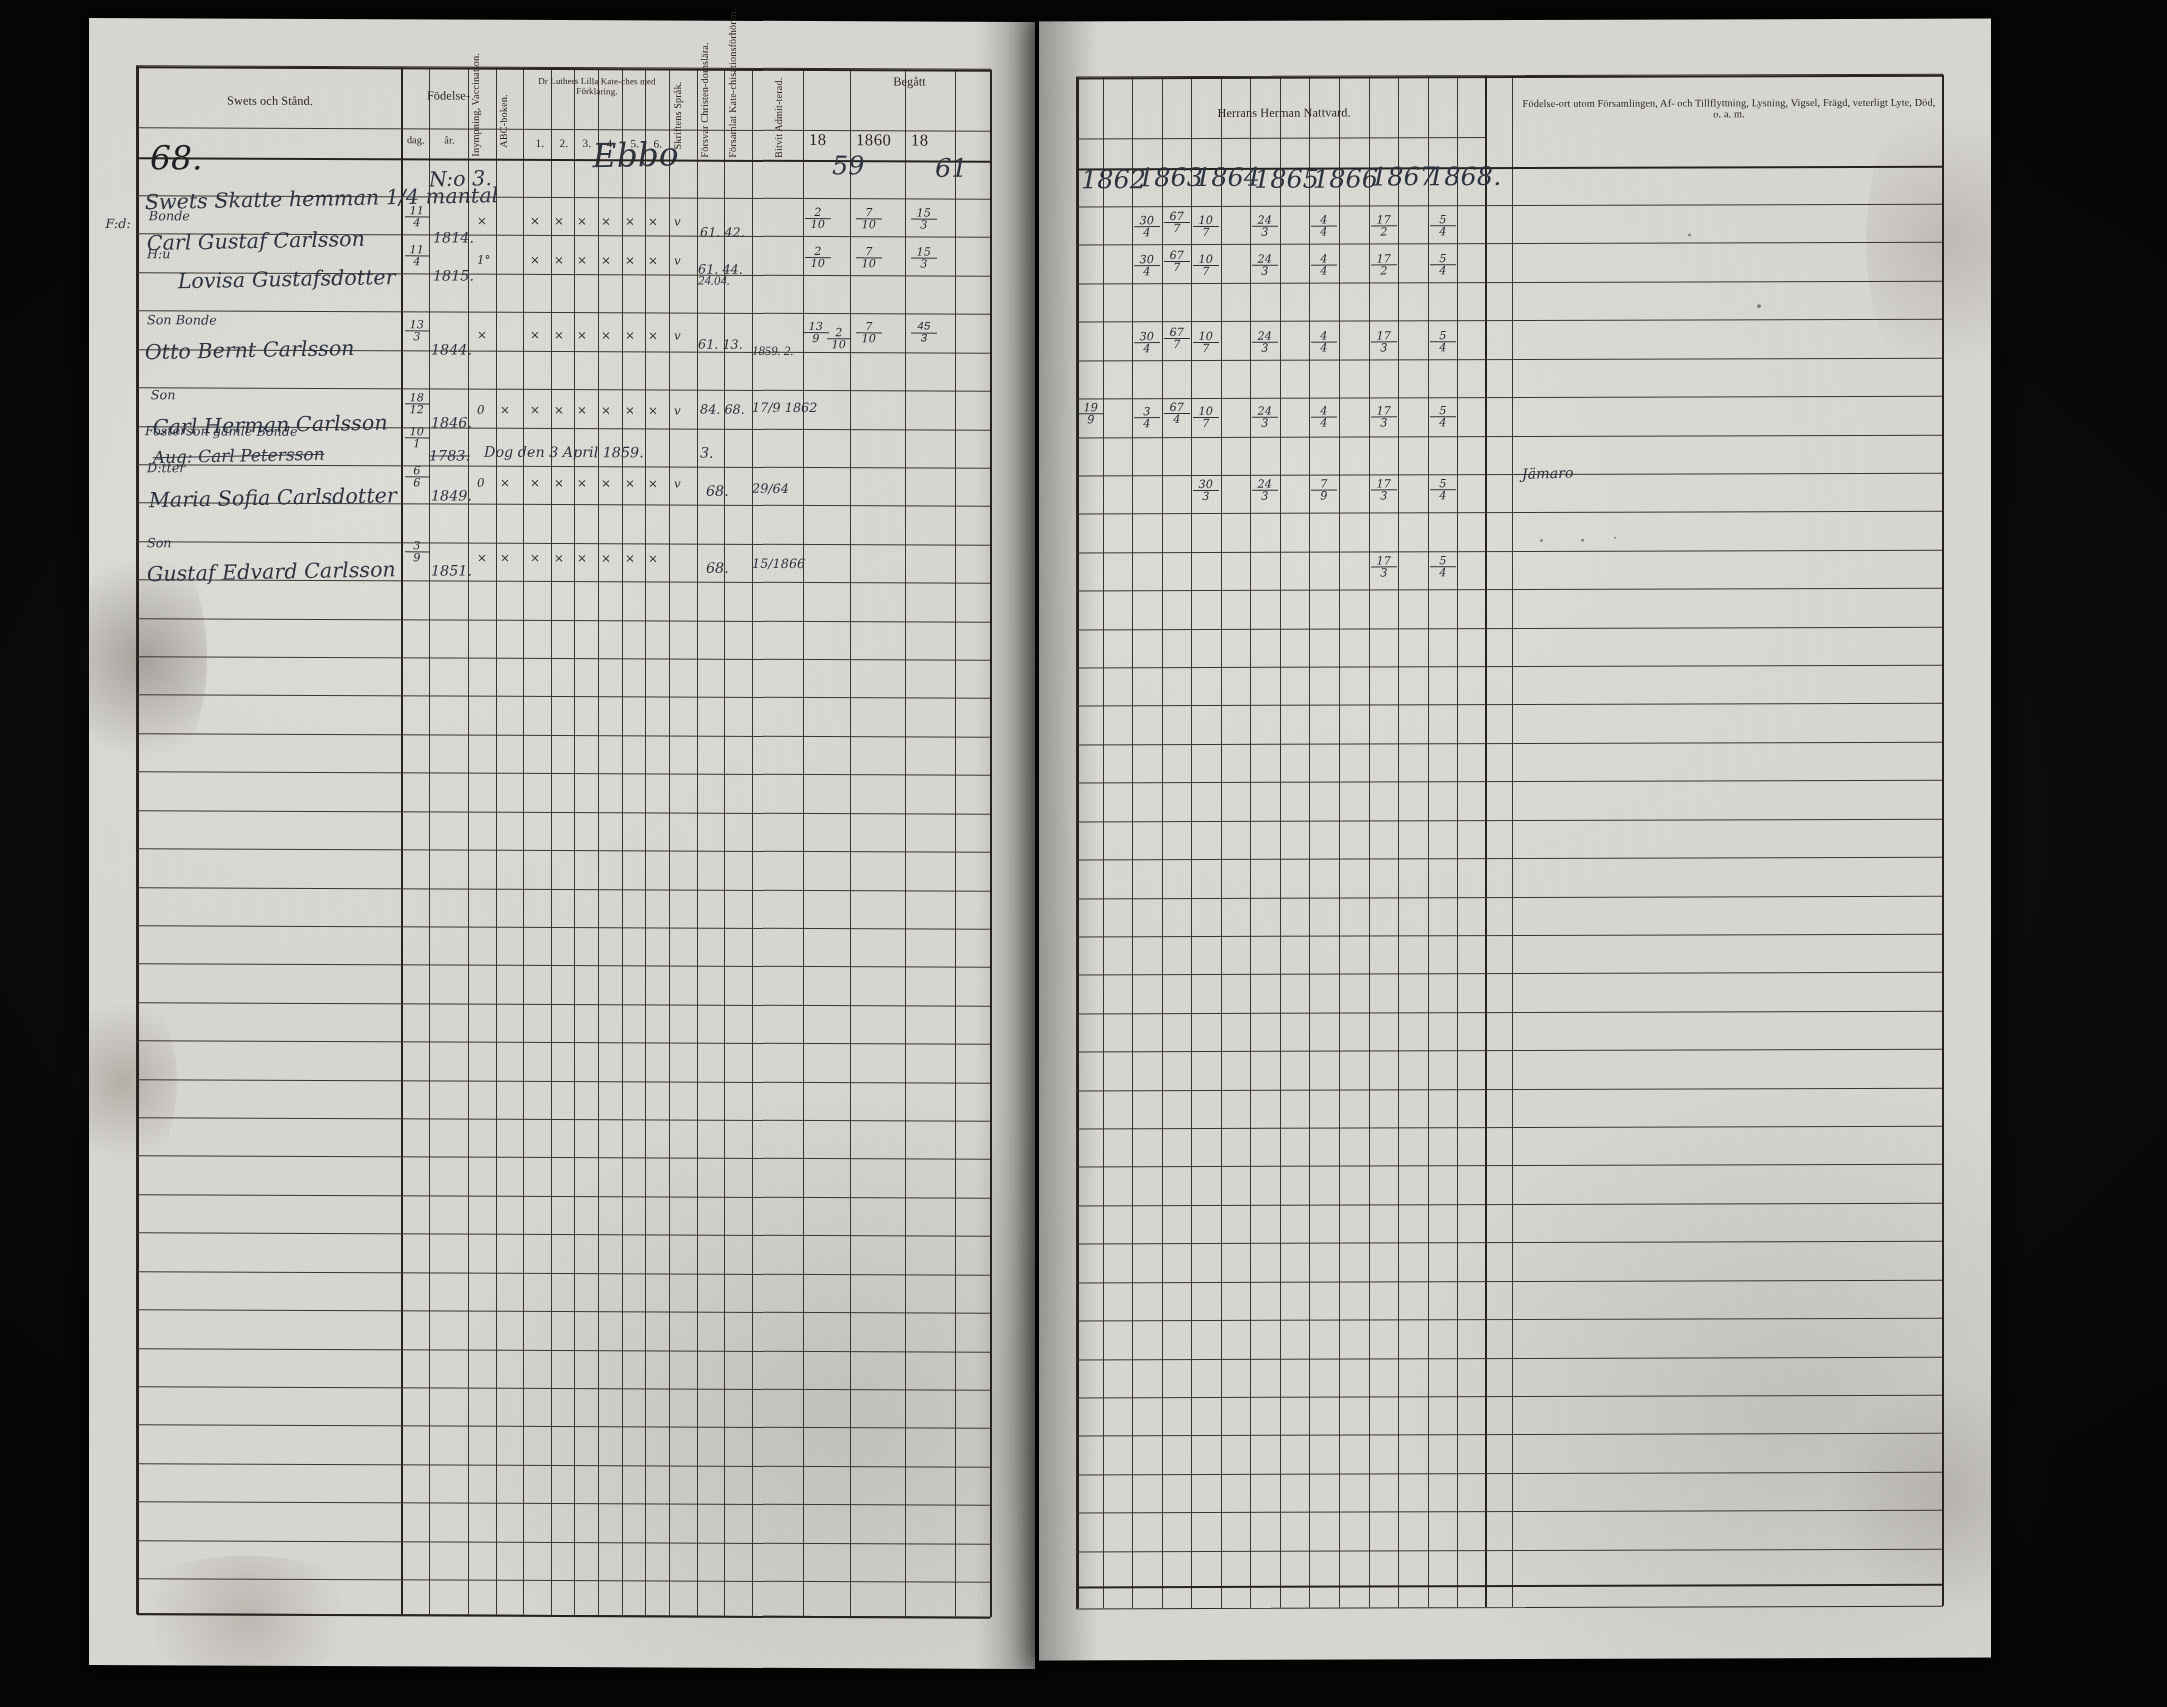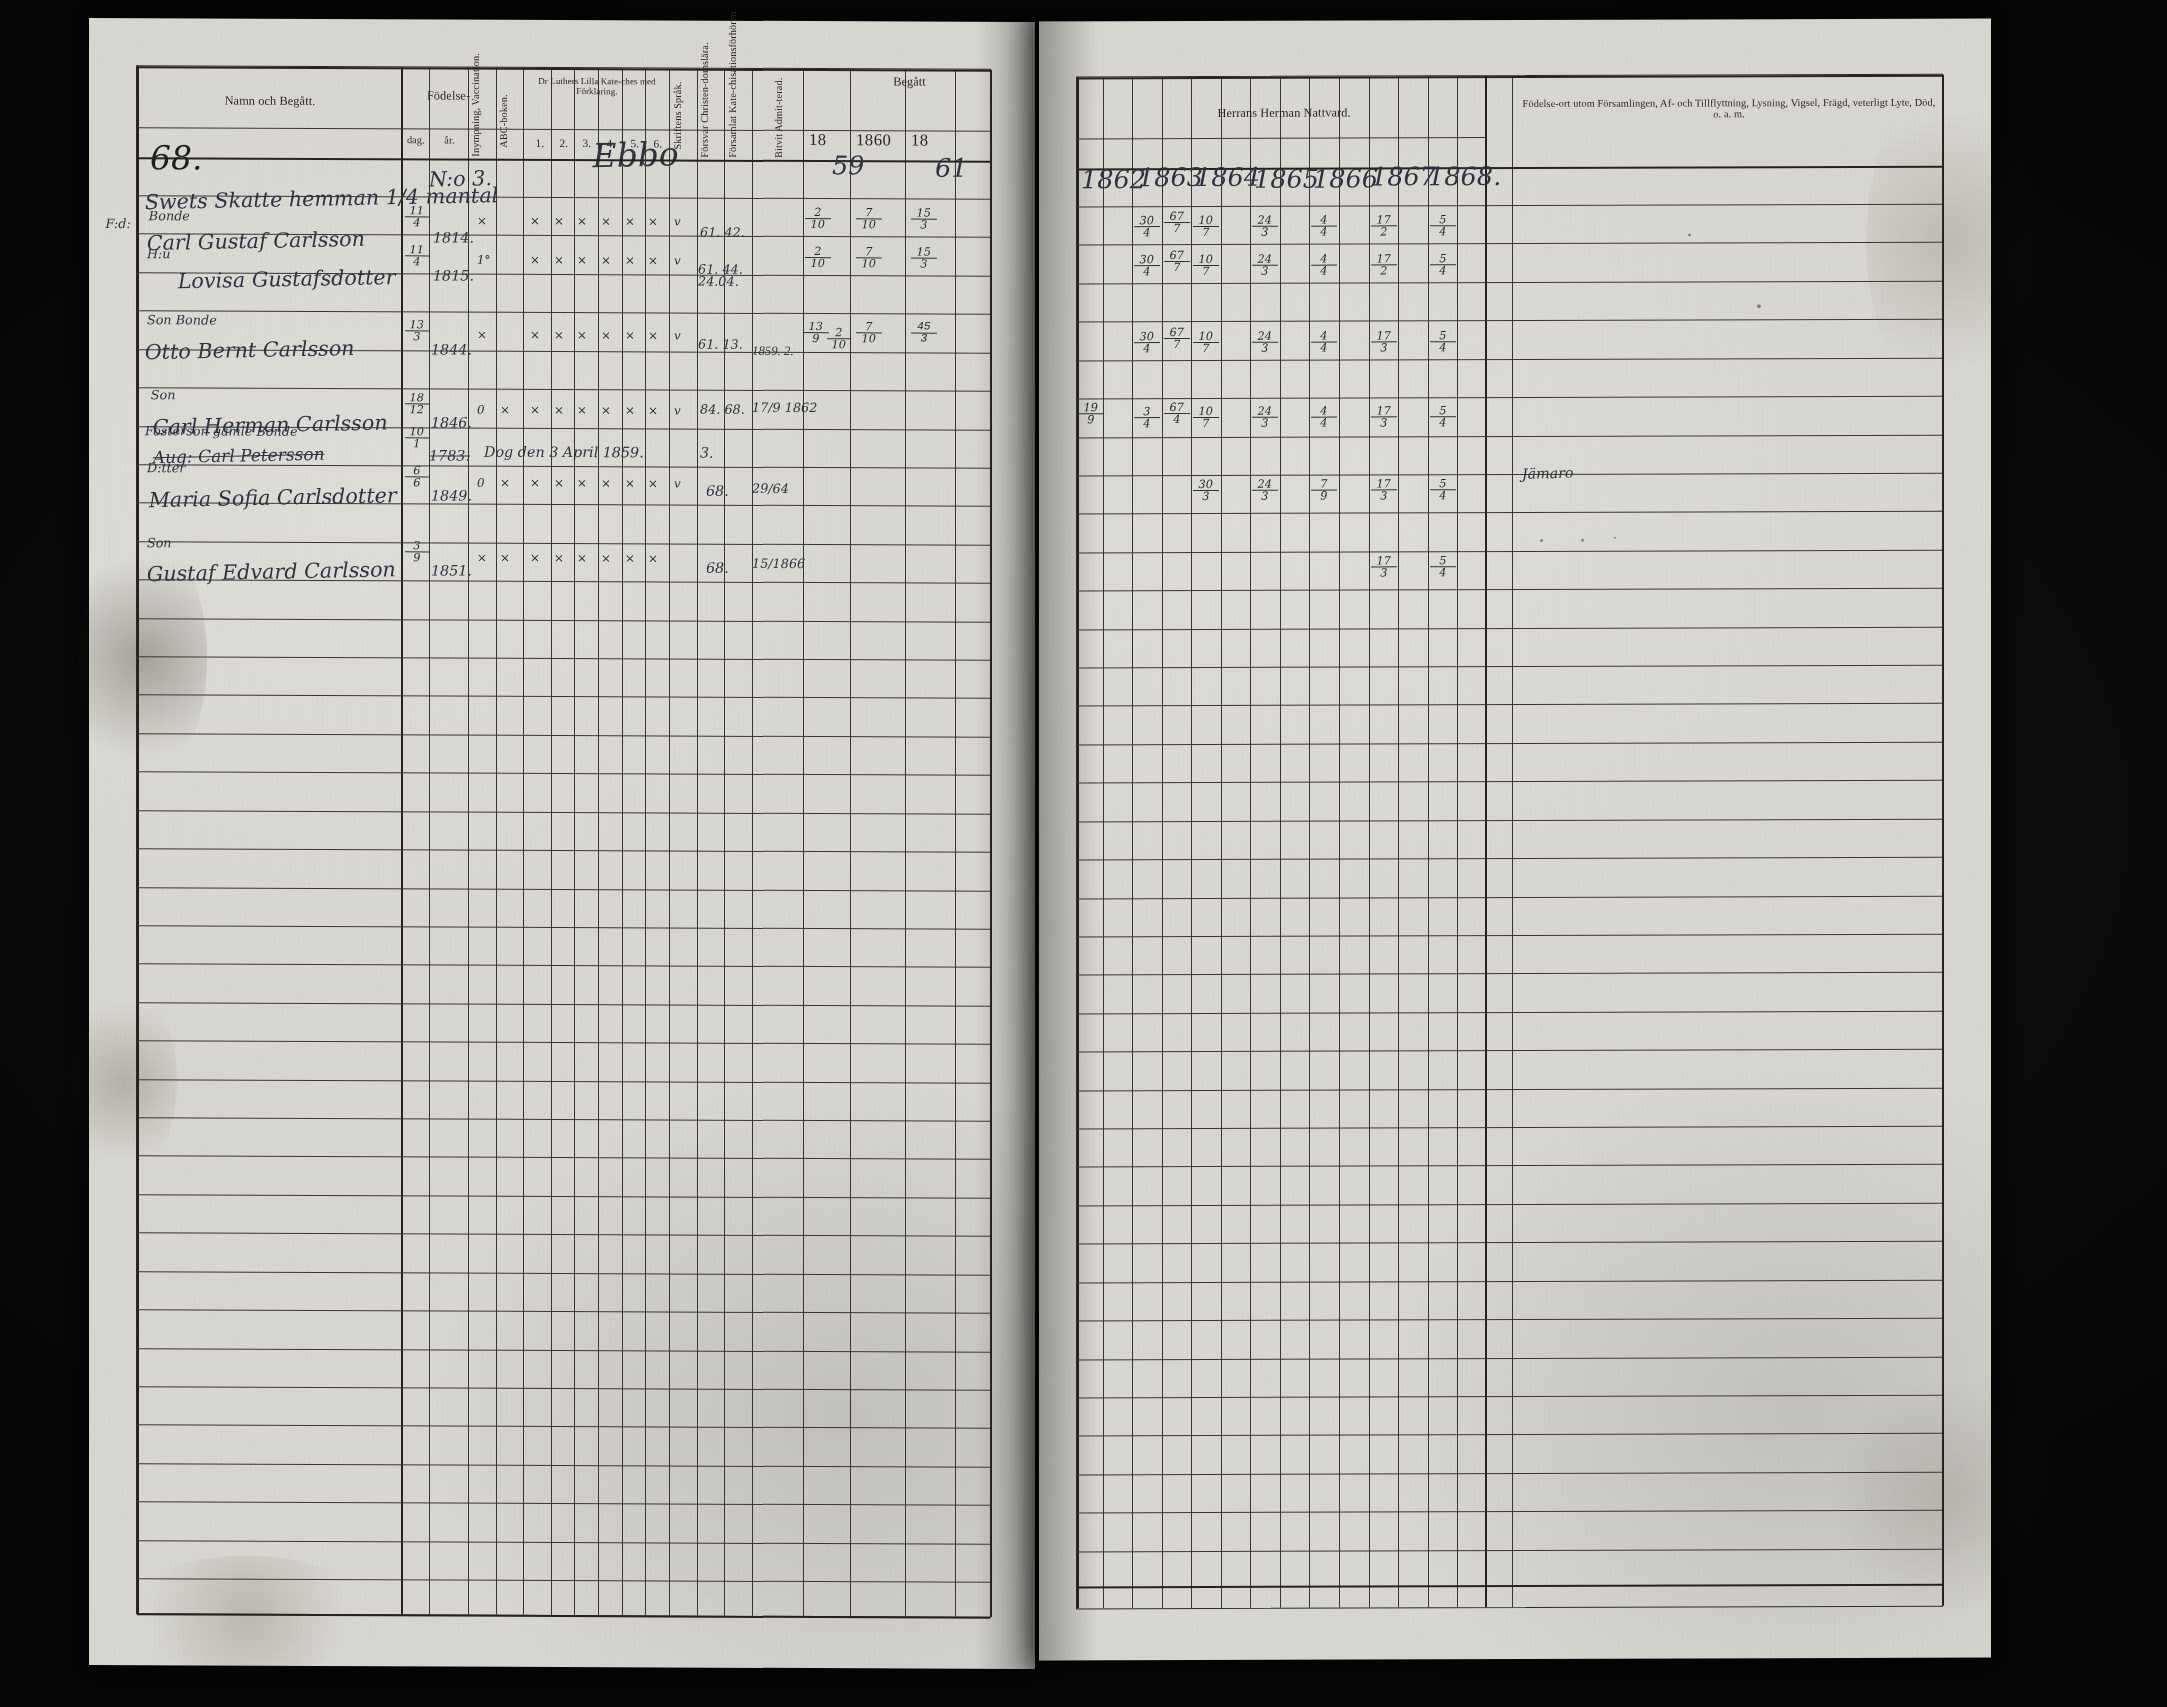--- a/index.html
+++ b/index.html
@@ -257,21 +257,21 @@
       <div class="hline" style="top:1243px;"></div>
       <div class="hline" style="top:1282px;"></div>
       <div class="hline" style="top:1320px;"></div>
       <div class="hline" style="top:1358px;"></div>
       <div class="hline" style="top:1397px;"></div>
       <div class="hline" style="top:1435px;"></div>
       <div class="hline" style="top:1474px;"></div>
       <div class="hline" style="top:1512px;"></div>
       <div class="hline thick" style="top:1547px;"></div>
 
-      <div class="hdr" style="left:59px; top:27.6px; width:148px;">Namn och Begått.</div>
+      <div class="hdr" style="left:59px; top:27.6px; width:148px;">Swets och Stånd.</div>
 
       <div class="hdr" style="left:266px; top:22px; width:91px;">Födelse-</div>
       <div class="hdr small" style="left:264px; top:67px; width:29.6px;">dag.</div>
       <div class="hdr small" style="left:296px; top:67px; width:33px;">år.</div>
 
       <div class="hdr vert" style="left:333px; top:5.9px; height:83px;">Inympning, Vaccination.</div>
       <div class="hdr vert" style="left:361px; top:17.7px; height:71px;">ABC-boken.</div>
 
       <div class="hdr tiny" style="left:388px; top:7.9px; width:144px;">Dr Luthers Lilla Kate-ches med Förklaring.</div>
       <div class="colnum" style="left:392px; top:69px; width:21.7px;">1.</div>
@@ -335,21 +335,21 @@
       <div class="hw f9 ink-blue" style="left:296px; top:200px;">1815.</div>
       <div class="xmark" style="left:340px; top:185px;">1°</div>
       <div class="xmark" style="left:393px; top:185px;">×</div>
       <div class="xmark" style="left:417px; top:185px;">×</div>
       <div class="xmark" style="left:440px; top:185px;">×</div>
       <div class="xmark" style="left:464px; top:185px;">×</div>
       <div class="xmark" style="left:488px; top:185px;">×</div>
       <div class="xmark" style="left:511px; top:185px;">×</div>
       <div class="xmark" style="left:537px; top:185px;">v</div>
       <div class="hw f8 ink-blue" style="left:561px; top:193px;">61. 44.</div>
-      <div class="hw f8 ink-blue" style="left:561px; top:205px;">24.04.</div>
+      <div class="hw f8 ink-blue" style="left:561px; top:205px;font-family:Liberation Serif, serif;">24.04.</div>
       <div class="frac" style="left:668px; top:177px; width:25.6px;">
           <i>2</i>
           <b>10</b>
         </div>
       <div class="frac" style="left:719px; top:177px; width:25.6px;">
           <i>7</i>
           <b>10</b>
         </div>
       <div class="frac" style="left:774px; top:177px; width:25.6px;">
           <i>15</i>

